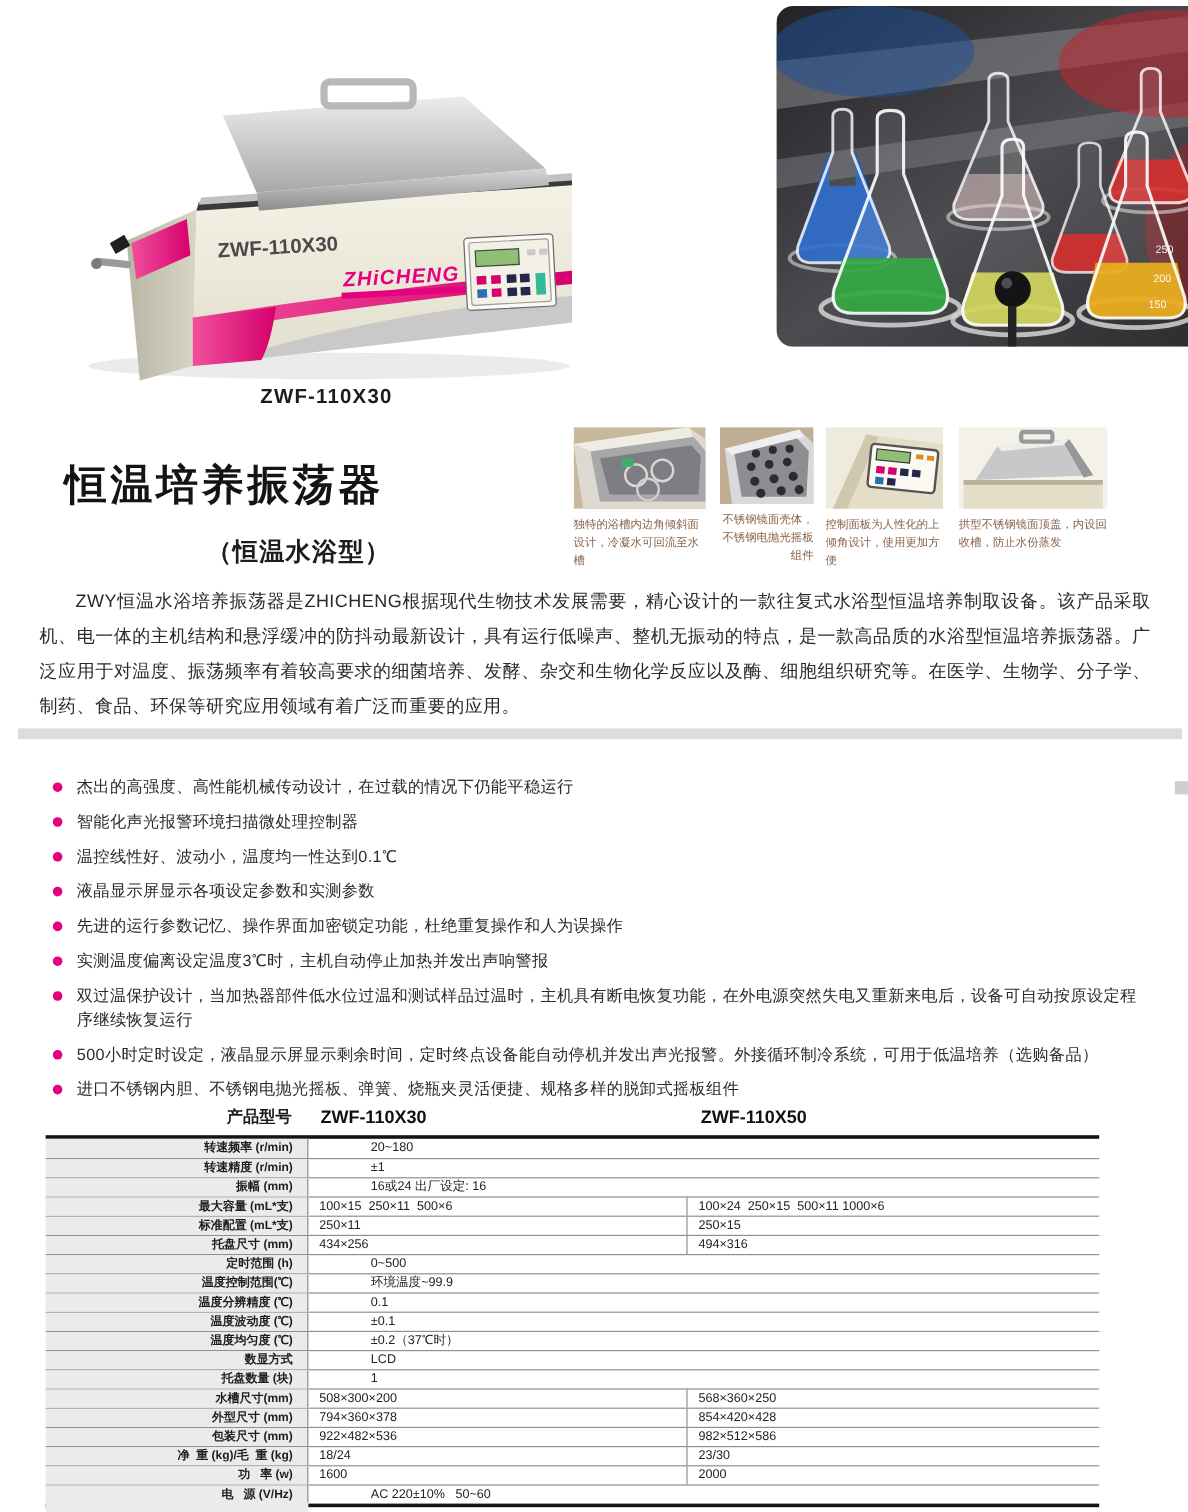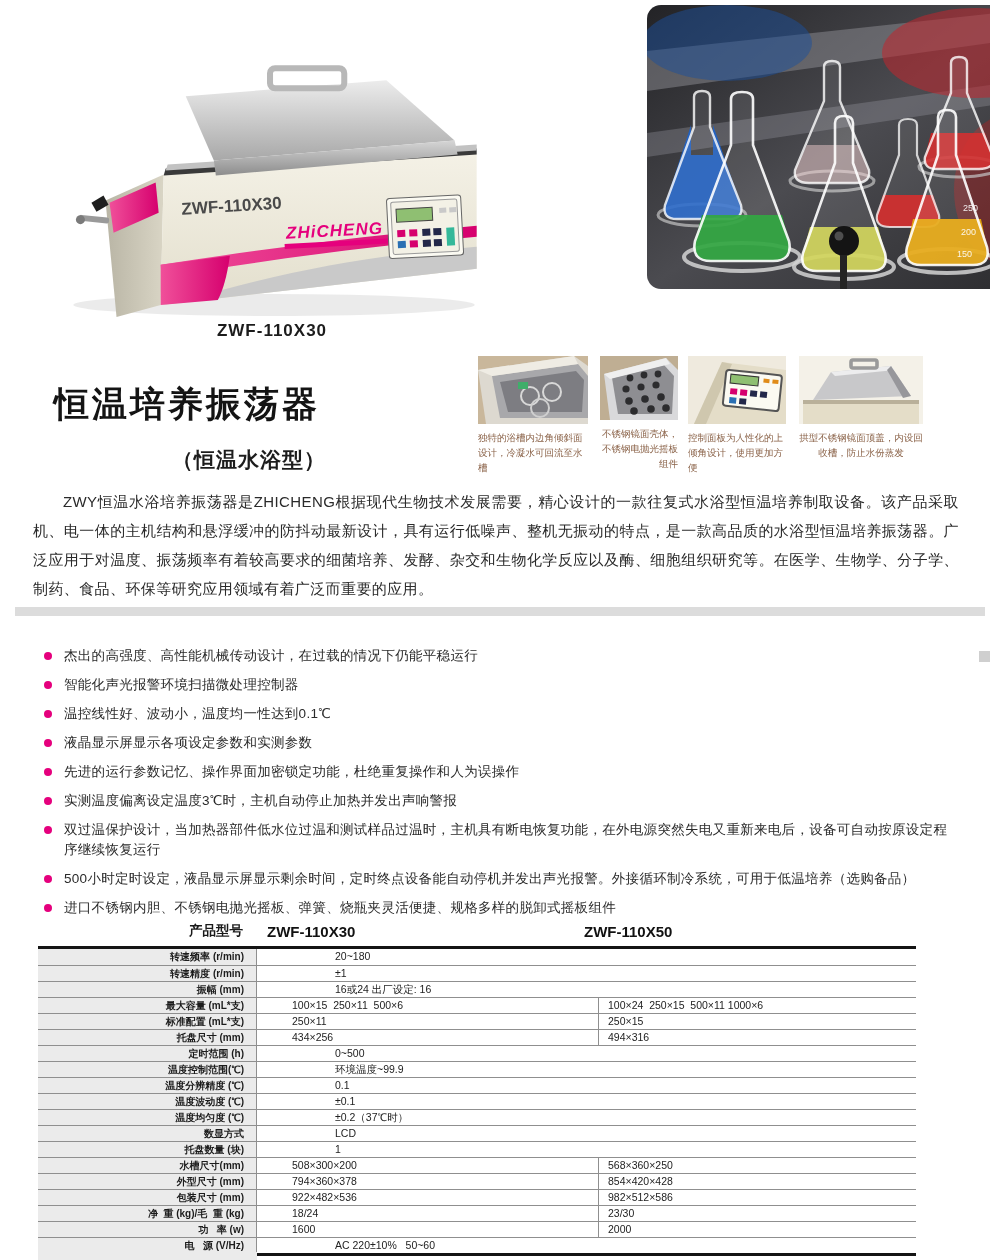--- a/index.html
+++ b/index.html
@@ -19,21 +19,21 @@
   .page-subtitle { position:absolute; left:172px; top:434px; font-size:21px; font-weight:bold;
                    color:#1c1c1c; letter-spacing:1px;margin-top:12px; }
 
   
   .thumb { position:absolute; top:356px; }
   .thumb svg { display:block; }
   .thumb p { margin-top:6px; font-size:9.5px; line-height:15px; color:#8a6248; }
   .t1 { left:478px; width:110px; }
   .t2 { left:600px; width:78px;text-align:right; }
   .t3 { left:688px; width:98px; }
-  .t4 { left:799px; width:124px;text-align:center; }
+  .t4 { left:799px; width:124px; }
 
   
   .intro { position:absolute; left:33px; top:487px; width:926px; font-size:15px;
            line-height:29px; text-align:justify; text-indent:2em; color:#2a2a2a; letter-spacing:0.4px; }
 
   
   .divider-bar { position:absolute; left:15px; top:607px; width:970px; height:9px; }
   .edge-tab { position:absolute; left:979px; top:651px; width:11px; height:11px; }
 
   
@@ -43,21 +43,21 @@
   .features .dot { position:absolute; left:2px; top:6px; width:8px; height:8px; border-radius:50%; }
 
   
   .spec { position:absolute; left:38px; top:916px; width:878px; font-family:"Liberation Sans", sans-serif; }
   .spec-header { display:flex; height:30px; align-items:flex-end; padding-bottom:6px; }
   .spec-header .h-label { width:219px; text-align:right; padding-right:14px; font-size:13.5px;
                           font-weight:bold; color:#1a1a1a; }
   .spec-header .h-model1 { width:315px; padding-left:10px; font-size:15px; font-weight:bold; color:#111; }
   .spec-header .h-model2 { flex:1; padding-left:12px; font-size:15px; font-weight:bold; color:#111; }
   .spec-body { border-top:3px solid #141414; border-bottom:3px solid #141414; }
-  .spec-row { display:flex; height:16px;gap:26px; }
+  .spec-row { display:flex; height:16px; }
   .spec-row + .spec-row { border-top:1px solid #8f8f8f; }
   .spec-label { width:219px; background:#ebebeb; text-align:right; padding-right:12px;
                 font-size:10px; font-weight:bold; line-height:15px; color:#1c1c1c;
                 border-right:1px solid #8f8f8f; white-space:pre-wrap; }
   .spec-values { display:flex; flex:1; }
   .spec-value { padding-left:9px; font-size:10.5px; line-height:15px; color:#222; white-space:pre-wrap; }
   .spec-value.full { flex:1;margin-left:43px; }
   .spec-value.first { width:315px; flex:none; }
   .spec-value.second { flex:1; border-left:1px solid #8f8f8f; }
   .table-stub { position:absolute; left:38px; top:1252px; width:219px; height:8px; }

